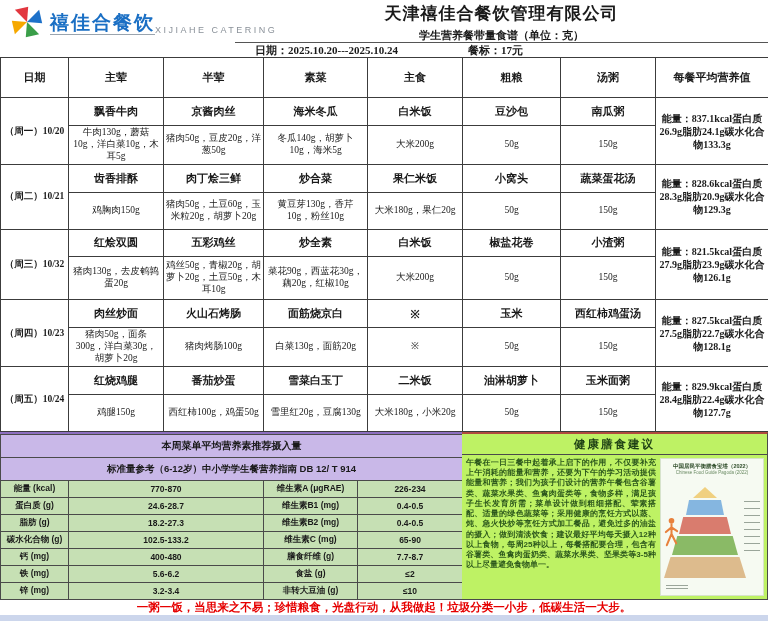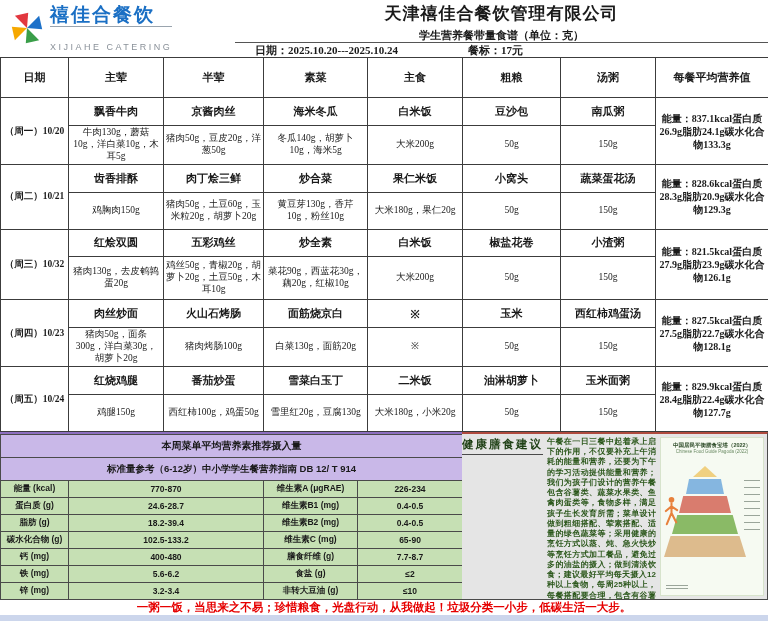--- a/index.html
+++ b/index.html
@@ -6,21 +6,21 @@
   html,body { width: 768px; height: 621px; }
   body {
     font-family: "Liberation Serif", "DejaVu Serif", serif;
     background: #ffffff; color: #1a1a1a; overflow: hidden;
   }
   .page { width: 768px; height: 621px; display: flex; flex-direction: column; background: #fff; }
 
   
   .header { position: relative; height: 57px; flex: 0 0 57px; }
   .logo { position: absolute; left: 10px; top: 5px; display: flex; align-items: center; gap: 6px; }
-  .logo-text { display: flex; flex-direction: column; }
+  .logo-text { display: flex; flex-direction: row; align-items: flex-end; }
   .logo-cn { font-size: 19px; font-weight: bold; color: #1a6fc4; letter-spacing: 2px; line-height: 1.05;
              font-family: "Liberation Sans", sans-serif; border-bottom: 1px solid #9aa4ae; padding-bottom: 1px; }
   .logo-en { font-size: 9px; color: #8a9199; letter-spacing: 2.5px; font-family: "Liberation Sans", sans-serif; margin-top: 15px; }
   .titles { position: absolute; left: 235px; right: 0; top: 2px; text-align: center; }
   .company-title { font-size: 17px; font-weight: bold; letter-spacing: 1px; }
   .doc-subtitle { font-size: 11px; font-weight: bold; margin-top: 3px; }
   .header-rule { position: absolute; left: 235px; right: 0; top: 42px; border-top: 1px solid #555; }
   .date-row { position: absolute; left: 0; right: 0; top: 43px; height: 14px; font-size: 11px; font-weight: bold; }
   .date-item { position: absolute; white-space: nowrap; }
   .date-item.d { left: 255px; }
@@ -42,21 +42,21 @@
   
   .bottom { height: 168px; flex: 0 0 168px; display: flex; font-family: "Liberation Sans", sans-serif; }
   .summary { width: 462px; flex: 0 0 462px; border-top: 2px solid #8d6fc0; }
   table.sum { width: 100%; height: 100%; border-collapse: collapse; table-layout: fixed; }
   table.sum td { border: 1px solid #4a4a4a; text-align: center; vertical-align: middle; font-weight: bold; overflow: hidden; }
   td.sum-title { background: #c9b8e8; font-size: 10px; height: 23px; }
   td.sum-sub { background: #c9b8e8; font-size: 9.5px; height: 23px; }
   tr.sum-row { height: 17px; }
   tr.sum-row td { background: #c6e0b4; font-size: 8.5px; }
 
-  .advice { flex: 1; background: #e5e5e5; border-top: 2px solid #b04a3e; border-right: 1px solid #4a4a4a; border-bottom: 1px solid #4a4a4a; display: flex; flex-direction: row; overflow: hidden; }
+  .advice { flex: 1; background: #bef264; border-top: 2px solid #b04a3e; border-right: 1px solid #4a4a4a; border-bottom: 1px solid #4a4a4a; display: flex; flex-direction: column; overflow: hidden; }
   .advice-title { height: 21px; line-height: 21px; text-align: center; font-size: 11.5px; font-weight: bold; color: #1d3f14; border-bottom: 1px solid #4a4a4a; letter-spacing: 2px; }
   .advice-body { flex: 1; display: flex; overflow: hidden; }
   .advice-text { flex: 1; font-size: 8px; line-height: 1.28; font-weight: bold; color: #2c581c; text-align: justify; padding: 3px 2px 2px 4px; overflow: hidden; }
   .poster { width: 104px; flex: 0 0 104px; background: #f6faf2; margin: 3px 3px 3px 2px; border: 1px solid #d7e3cc; position: relative; overflow: hidden; }
   .poster-title { font-size: 5.5px; font-weight: bold; color: #2f4d2a; text-align: center; margin-top: 4px; white-space: nowrap; }
   .poster-sub { font-size: 4.5px; color: #6a8a63; text-align: center; white-space: nowrap; }
   .pyramid { position: absolute; left: 0; right: 14px; top: 26px; display: flex; flex-direction: column; align-items: center; }
   .tier { clip-path: polygon(8% 0, 92% 0, 100% 100%, 0 100%); margin-top: 2px; }
   .tier.t1 { width: 24px; height: 11px; background: #f0d080; clip-path: polygon(50% 0, 100% 100%, 0 100%); }
   .tier.t2 { width: 38px; height: 15px; background: #85b6e0; }
@@ -249,21 +249,21 @@
             <td>226-234</td>
           </tr>
           <tr class="sum-row">
             <td>蛋白质 (g)</td>
             <td>24.6-28.7</td>
             <td>维生素B1 (mg)</td>
             <td>0.4-0.5</td>
           </tr>
           <tr class="sum-row">
             <td>脂肪 (g)</td>
-            <td>18.2-39.4</td>
+            <td>18.2-27.3</td>
             <td>维生素B2 (mg)</td>
             <td>0.4-0.5</td>
           </tr>
           <tr class="sum-row">
             <td>碳水化合物 (g)</td>
             <td>102.5-133.2</td>
             <td>维生素C (mg)</td>
             <td>65-90</td>
           </tr>
           <tr class="sum-row">

